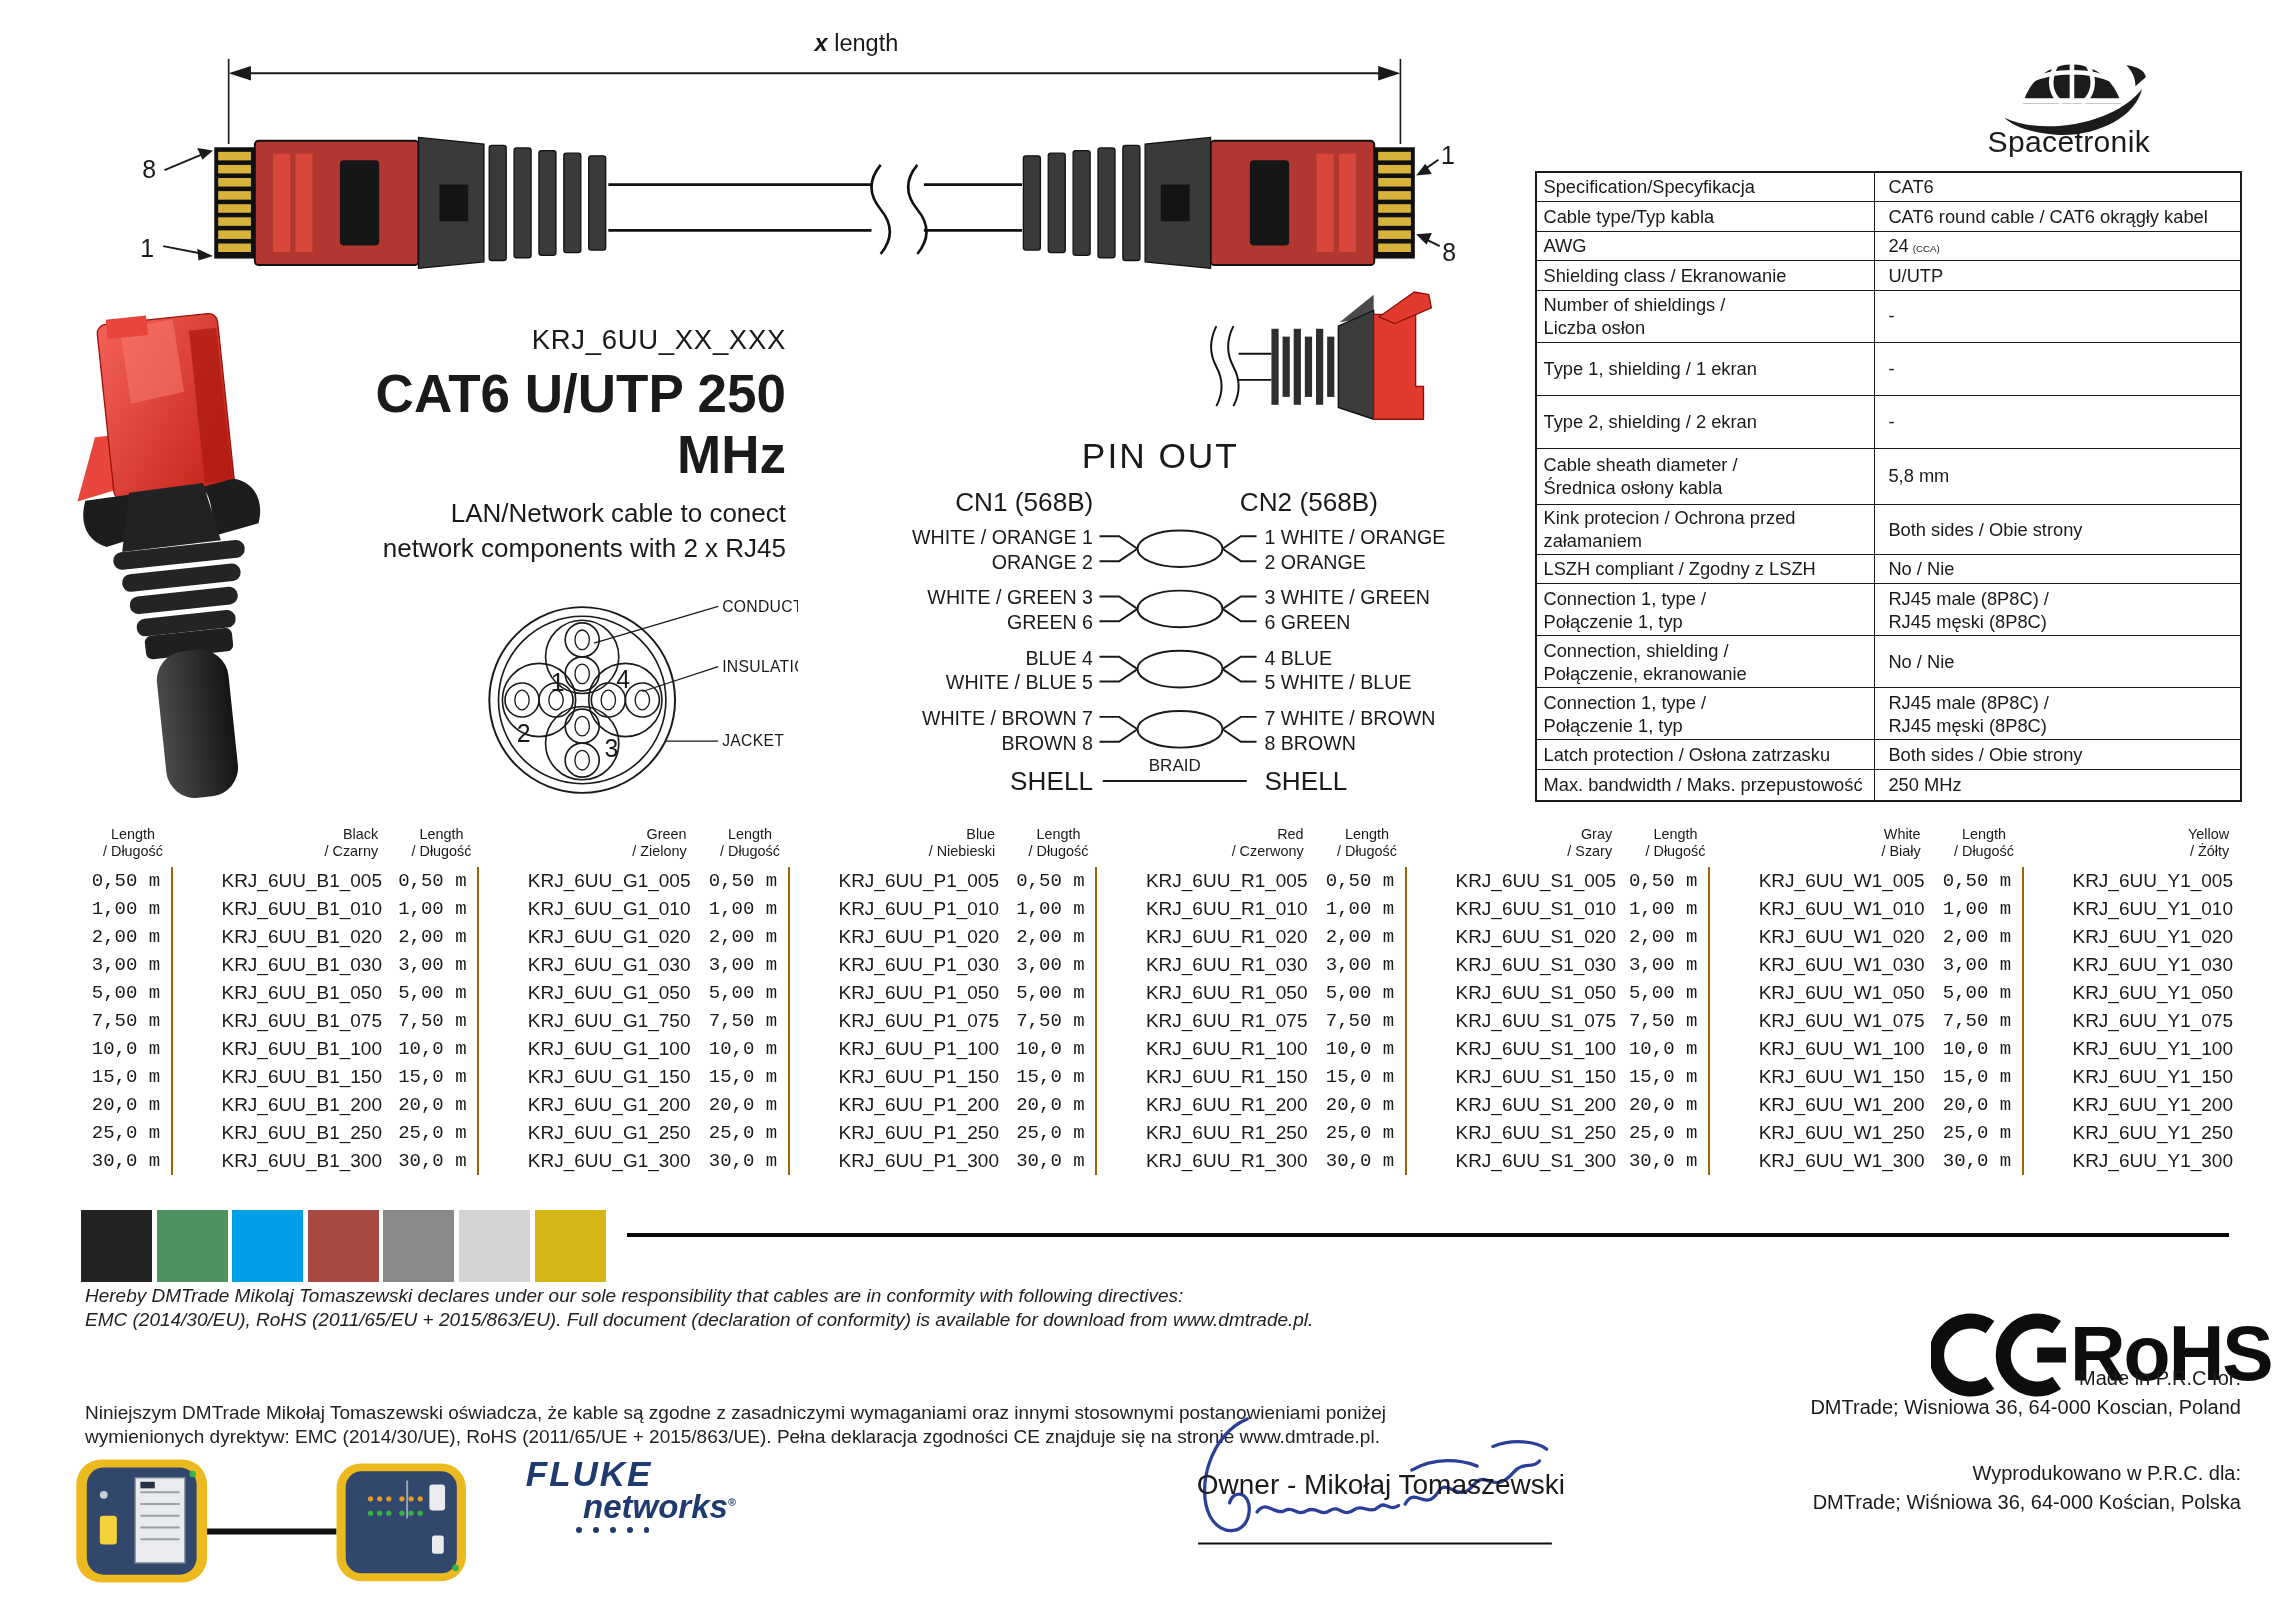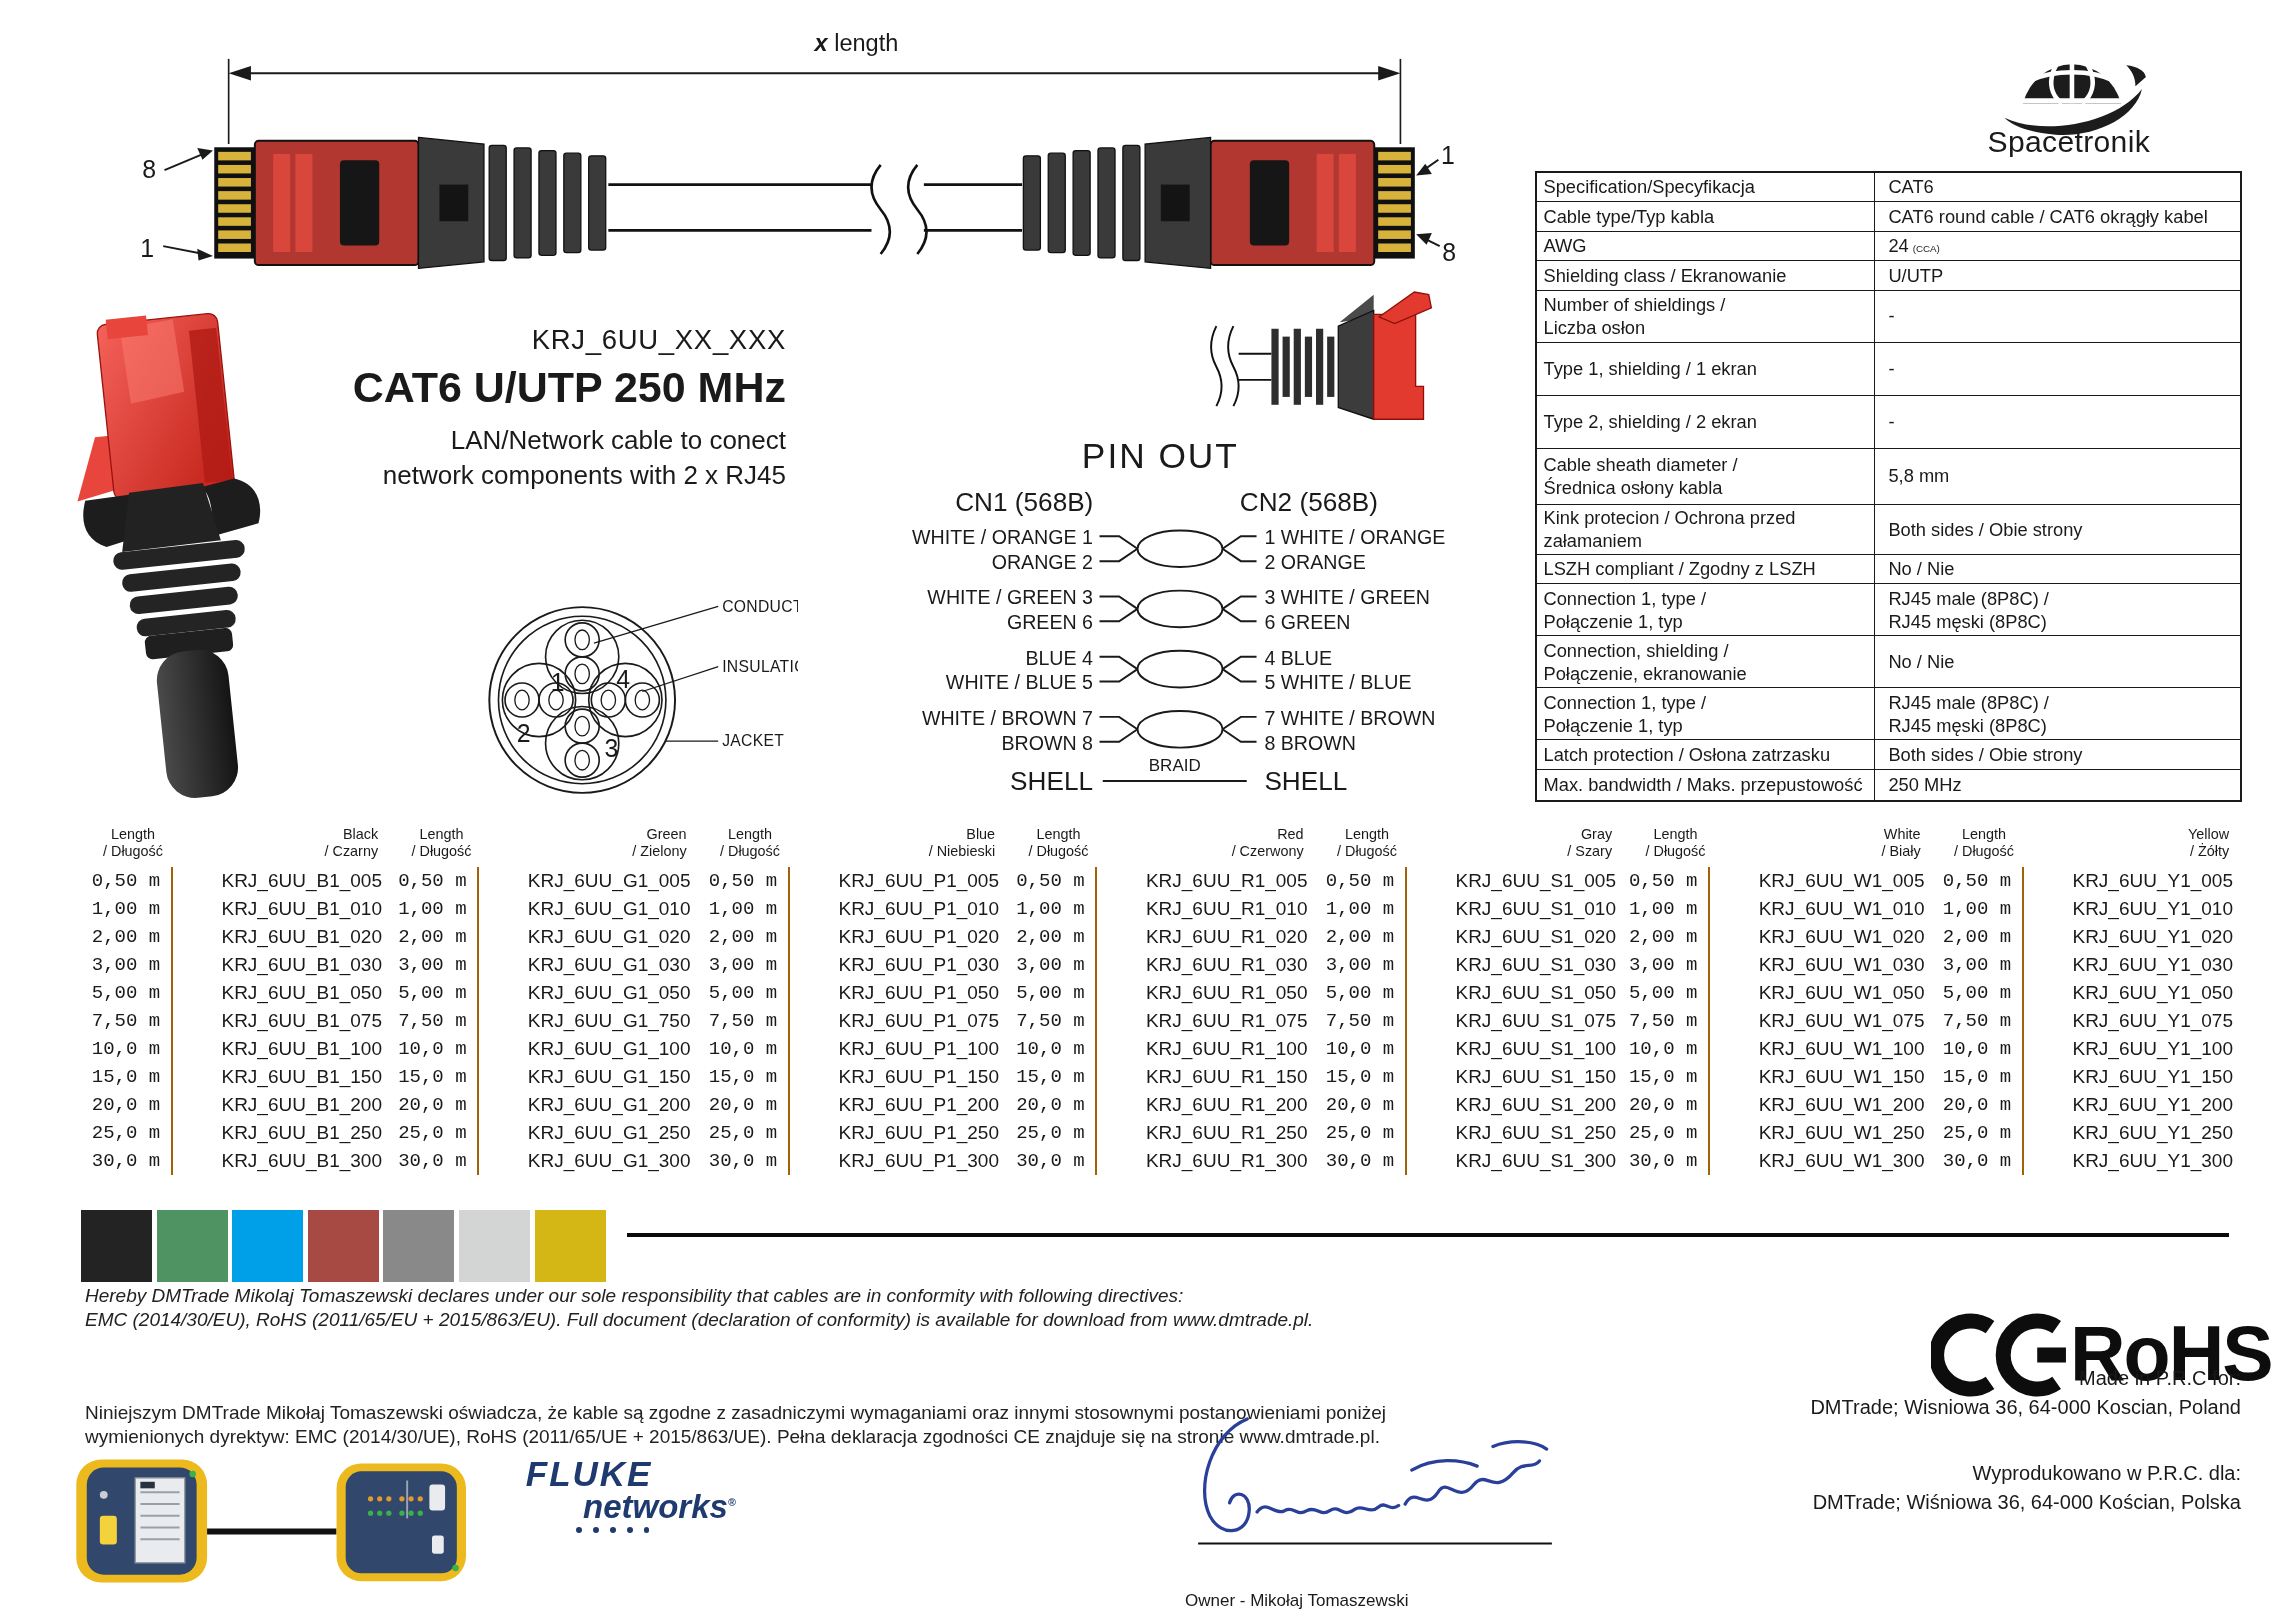--- a/index.html
+++ b/index.html
@@ -6,21 +6,21 @@
   body{
     width:2295px;height:1623px;position:relative;background:#ffffff;
     font-family:"Liberation Sans",sans-serif;color:#1a1a1a;overflow:hidden;
   }
   .abs{position:absolute;}
   svg text{font-family:"Liberation Sans",sans-serif;fill:#1a1a1a;}
 
   
   .title-block{left:275px;top:324px;width:511px;text-align:right;}
   .model-pattern{font-size:27.5px;letter-spacing:0.7px;margin-bottom:6.5px;}
-  .main-title{font-size:43px;font-weight:800;letter-spacing:0;margin-bottom:11.8px;}
+  .main-title{font-size:53px;font-weight:800;letter-spacing:0;margin-bottom:11.8px;}
   .desc-line{font-size:26px;line-height:35px;}
 
   
   .spec-table{left:1535px;top:171px;}
   .spec-table table{border-collapse:collapse;width:707px;table-layout:fixed;border:2px solid #1a1a1a;}
   .spec-table td{border:1.3px solid #1a1a1a;vertical-align:middle;white-space:pre-line;overflow:hidden;}
   .spec-table td.lbl{width:327px;padding:1.3px 3.9px 1.3px 6.5px;font-size:18.3px;line-height:1.28;border-radius:14px;}
   .spec-table td.val{padding:1.3px 3.9px 1.3px 13px;font-size:18.3px;line-height:1.28;}
   .spec-table .sm23{font-size:15px;}
   .spec-table .sm26{font-size:17px;}
@@ -61,21 +61,21 @@
 
   
   .fluke-logo{left:514px;top:1454px;width:236px;color:#1e3a6e;}
   .fluke-word{font-size:35px;font-style:italic;font-weight:800;letter-spacing:2px;margin-left:11.8px;}
   .networks-word{font-size:33px;font-style:italic;font-weight:600;margin-left:69px;margin-top:-6.5px;position:relative;}
   .reg-mark{font-size:10.5px;vertical-align:super;}
   .fluke-dots{display:flex;gap:11px;margin-left:62px;margin-top:1.3px;}
   .fluke-dots span{width:5.9px;height:5.9px;border-radius:50%;background:#1e3a6e;display:block;}
 
   
-  .sig-caption{left:1185px;top:1591px;width:380px;text-align:left;font-size:17px;}
+  .sig-caption{left:1185px;top:1469px;width:380px;text-align:right;font-size:28px;}
 </style>
 </head>
 <body>
 
 <svg class="abs" style="left:65px;top:13px;" width="1558" height="262" viewBox="0 0 2380 400">
 
   <g stroke="#1a1a1a">
     <line x1="250" y1="70" x2="250" y2="200" stroke-width="2.5"></line>
     <line x1="2040" y1="70" x2="2040" y2="200" stroke-width="2.5"></line>
     <line x1="258" y1="92" x2="2032" y2="92" stroke-width="3"></line>

